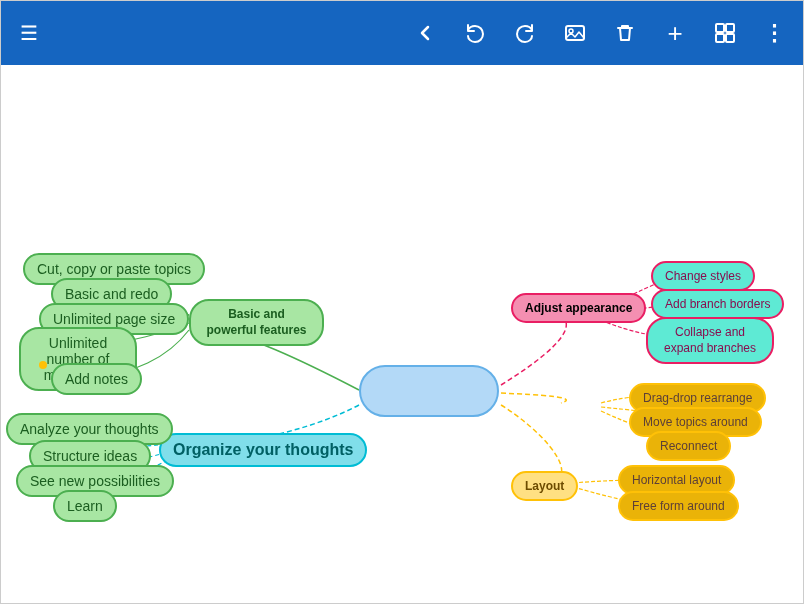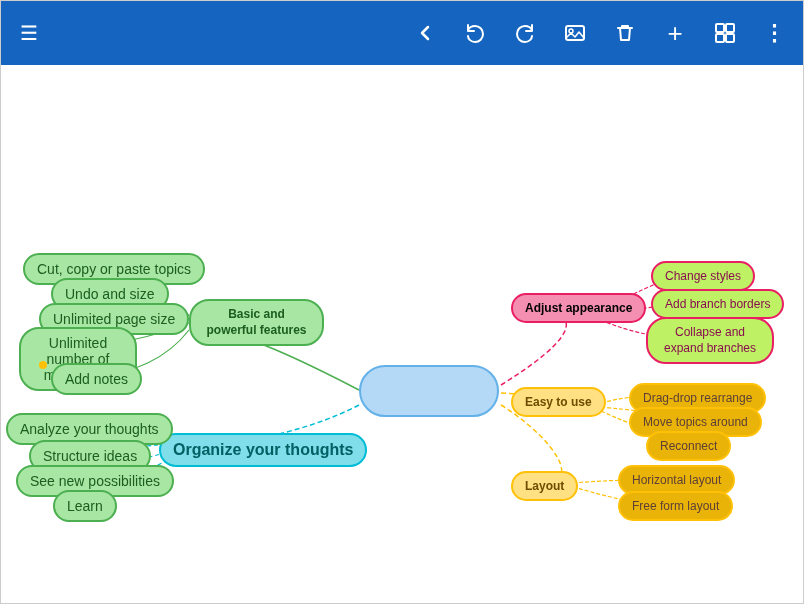--- a/index.html
+++ b/index.html
@@ -119,21 +119,21 @@
       font-weight: bold;
     }
     .node-white-orange {
       background: #eab308;
       border: 2px solid #ffc107;
       border-radius: 20px;
       color: #5d4037;
       font-size: 12px;
     }
     .node-white-red {
-      background: #bef264;
+      background: #5eead4;
       border: 2px solid #e91e63;
       border-radius: 20px;
       color: #880e4f;
       font-size: 12px;
     }
     
     .lines-svg {
       position: absolute;
       top: 0;
       left: 0;
@@ -246,21 +246,21 @@
     </svg>
 
     <div class="node node-center" style="left: 358px; top: 300px;"></div>
 
     <div class="node node-green-bold" style="left: 188px; top: 234px; width: 135px; white-space: normal; text-align:center; line-height:1.3;">
       <span>Basic and
 powerful features</span>
     </div>
 
     <div class="node node-green" style="left: 22px; top: 188px;">Cut, copy or paste topics</div>
-    <div class="node node-green" style="left: 50px; top: 213px;">Undo and size</div>
+    <div class="node node-green" style="left: 50px; top: 213px;">Basic and redo</div>
     <div class="node node-green" style="left: 38px; top: 238px;">Unlimited page size</div>
     <div class="node node-green" style="left: 18px; top: 262px; white-space: normal; width: 118px; text-align:center;">
       <span>Unlimited number of
 mind maps</span>
     </div>
     <div class="node-wrapper" style="left: 50px; top: 298px;">
       <div class="node node-green">Add notes</div>
       <div class="note-dot"></div>
     </div>
 
@@ -273,25 +273,24 @@
 
     <div class="node node-red-bold" style="left: 510px; top: 228px;">Adjust appearance</div>
 
     <div class="node node-white-red" style="left: 650px; top: 196px;">Change styles</div>
     <div class="node node-white-red" style="left: 650px; top: 224px;">Add branch borders</div>
     <div class="node node-white-red" style="left: 645px; top: 252px; white-space: normal; width: 128px; text-align:center; line-height:1.3;">
       <span>Collapse and
 expand branches</span>
     </div>
 
-    <div class="node node-orange-bold" style="left: 510px; top: 322px;">Easy to use</div>
 
     <div class="node node-white-orange" style="left: 628px; top: 318px;">Drag-drop rearrange</div>
     <div class="node node-white-orange" style="left: 628px; top: 342px;">Move topics around</div>
     <div class="node node-white-orange" style="left: 645px; top: 366px;">Reconnect</div>
 
     <div class="node node-orange-bold" style="left: 510px; top: 406px;">Layout</div>
 
     <div class="node node-white-orange" style="left: 617px; top: 400px;">Horizontal layout</div>
-    <div class="node node-white-orange" style="left: 617px; top: 426px;">Free form layout</div>
+    <div class="node node-white-orange" style="left: 617px; top: 426px;">Free form around</div>
 
   </div>
 </div>
 
 </body></html>

